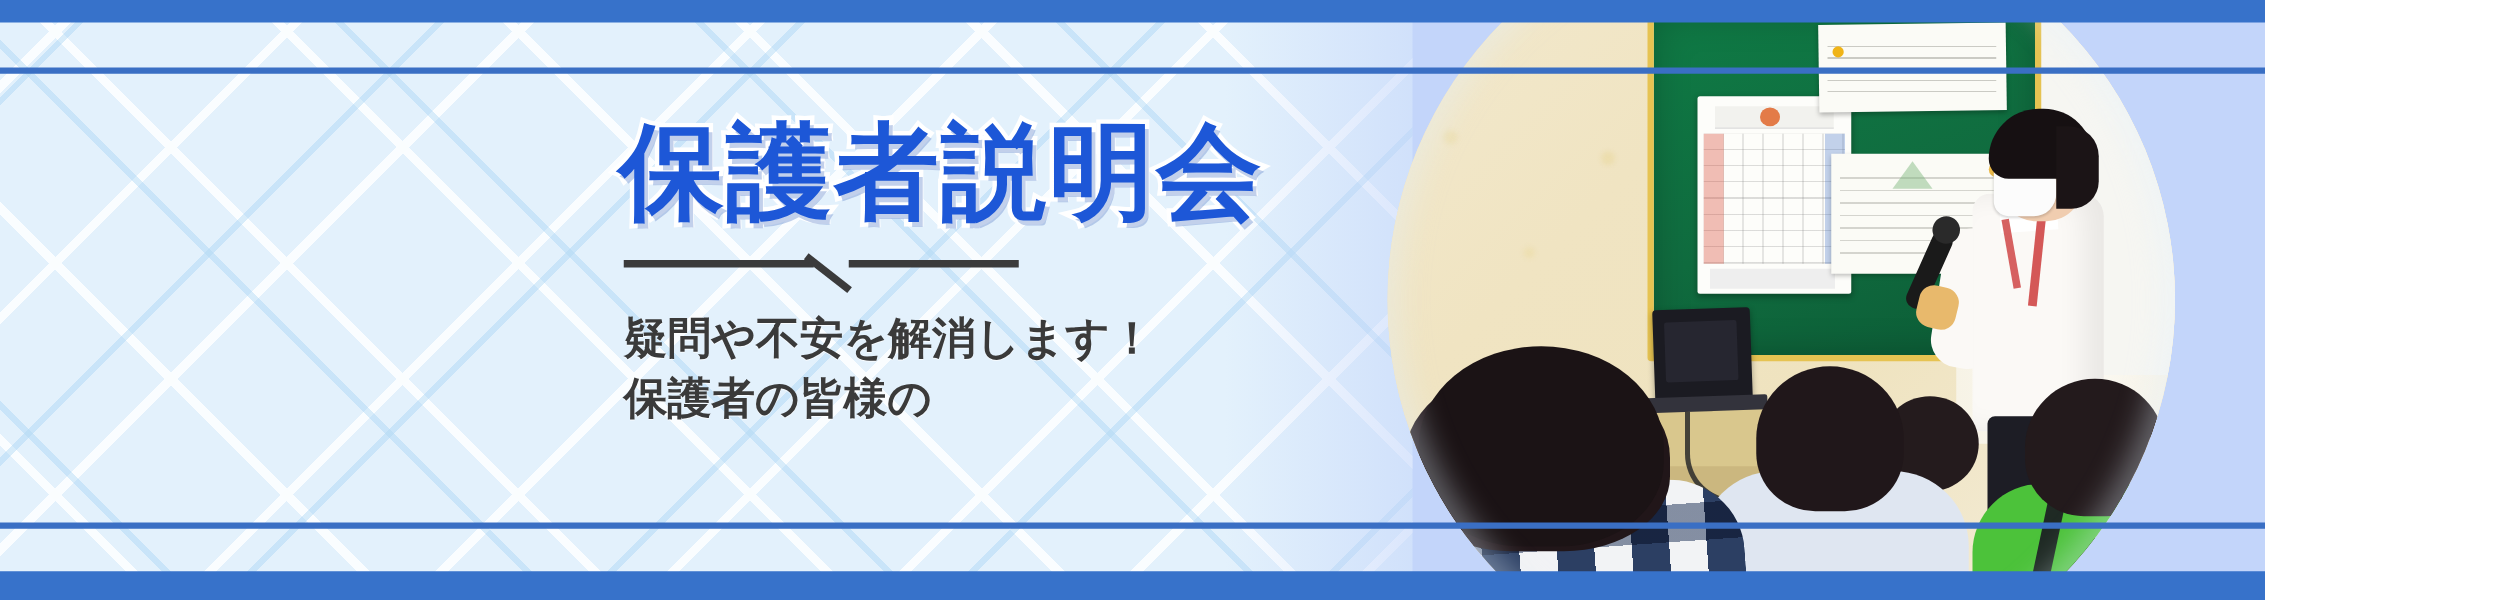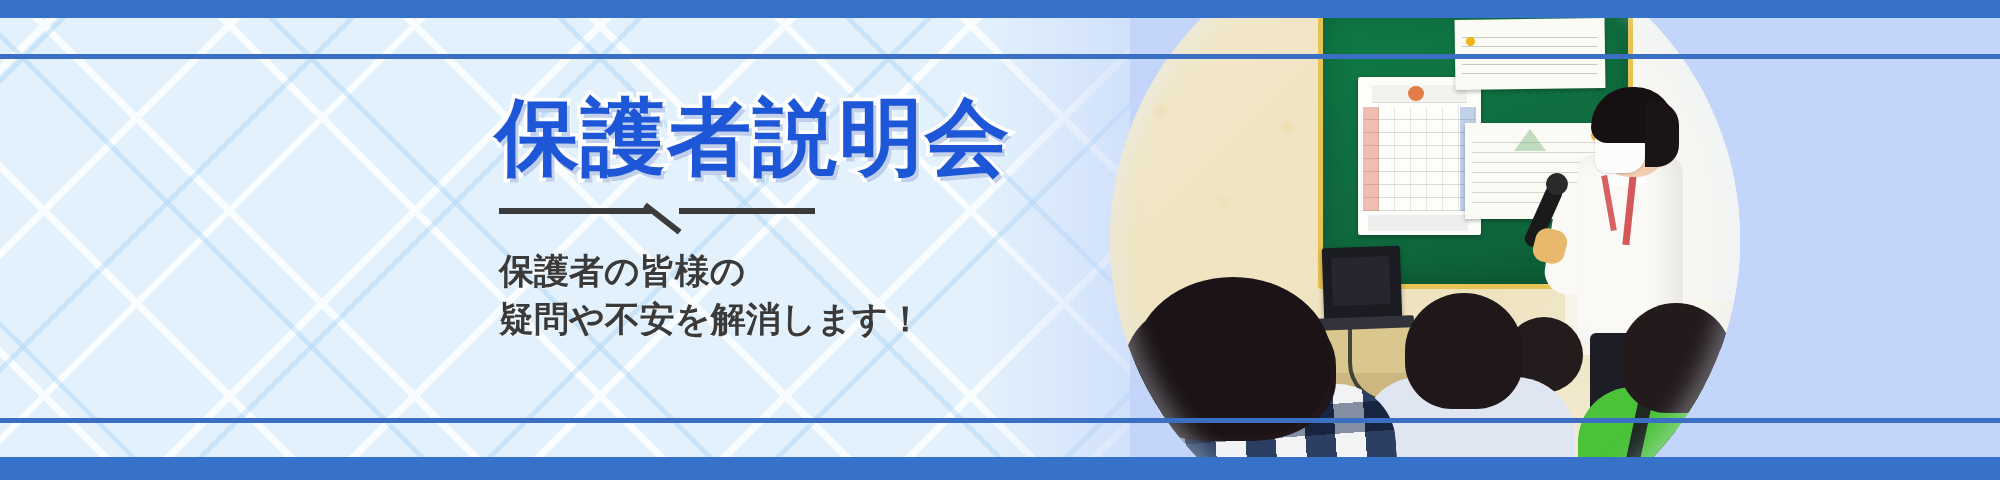--- a/index.html
+++ b/index.html
@@ -1,20 +1,20 @@
 <!DOCTYPE html>
 <html><head>
 <meta charset="utf-8">
 <style>
   html,body{margin:0;padding:0;background:#fff;}
   body{font-family:"Liberation Sans","DejaVu Sans",sans-serif;}
 
   #banner{
     position:relative;
-    width:2000px;height:480px;
+    width:1812px;height:480px;
     overflow:hidden;
     background:#c3d5fa;
   }
 
   
   .texture-panel{
     position:absolute;left:0;top:0;width:1130px;height:480px;
     background:#e3f1fc;
     overflow:hidden;
   }
@@ -283,22 +283,22 @@
   <div class="heading">
     <h1 class="main-title">保護者説明会</h1>
 
     <div class="divider">
       <span class="seg-left"></span>
       <span class="seg-diag"></span>
       <span class="seg-right"></span>
     </div>
 
     <div class="subtitle">
+      <span>疑問や不安を解消します！</span>
       <span>保護者の皆様の</span>
-      <span>疑問や不安を解消します！</span>
     </div>
   </div>
 
   <div class="rule-upper"></div>
   <div class="rule-lower"></div>
   <div class="bar-top"></div>
   <div class="bar-bottom"></div>
 
 </div>
 

